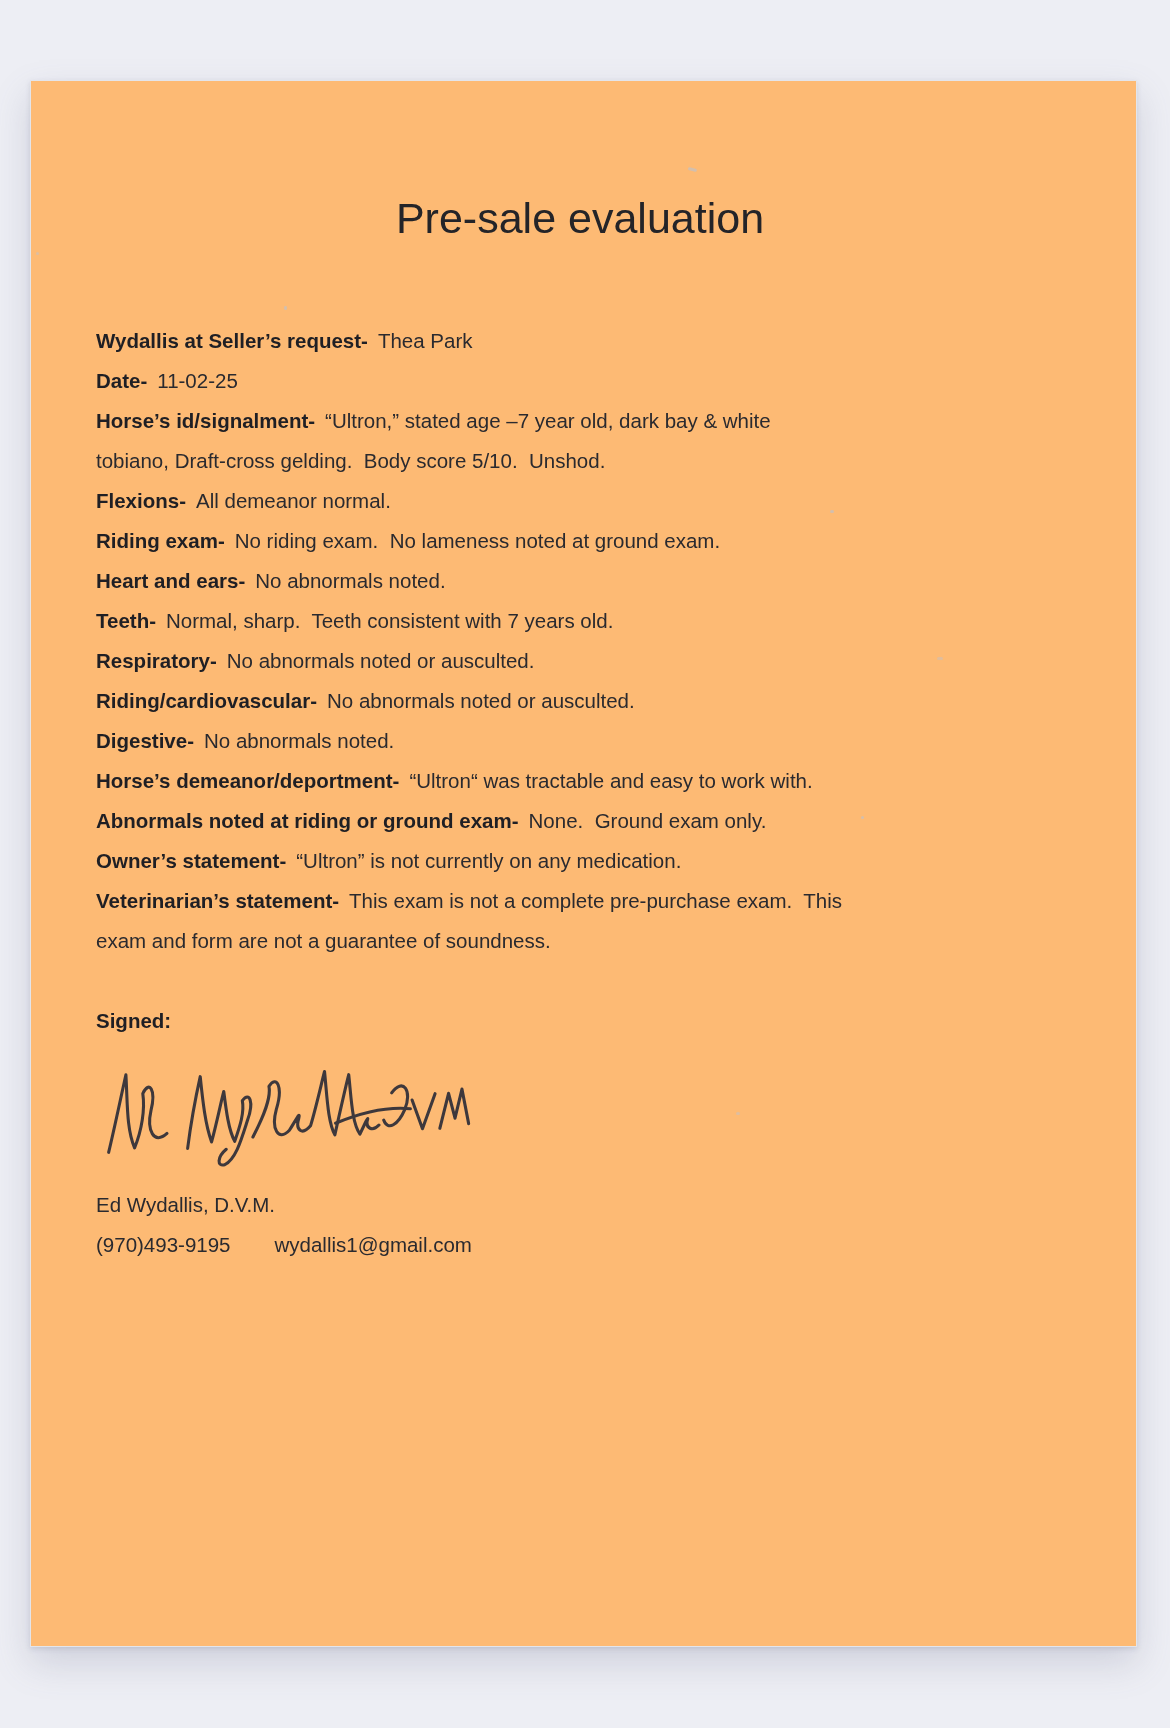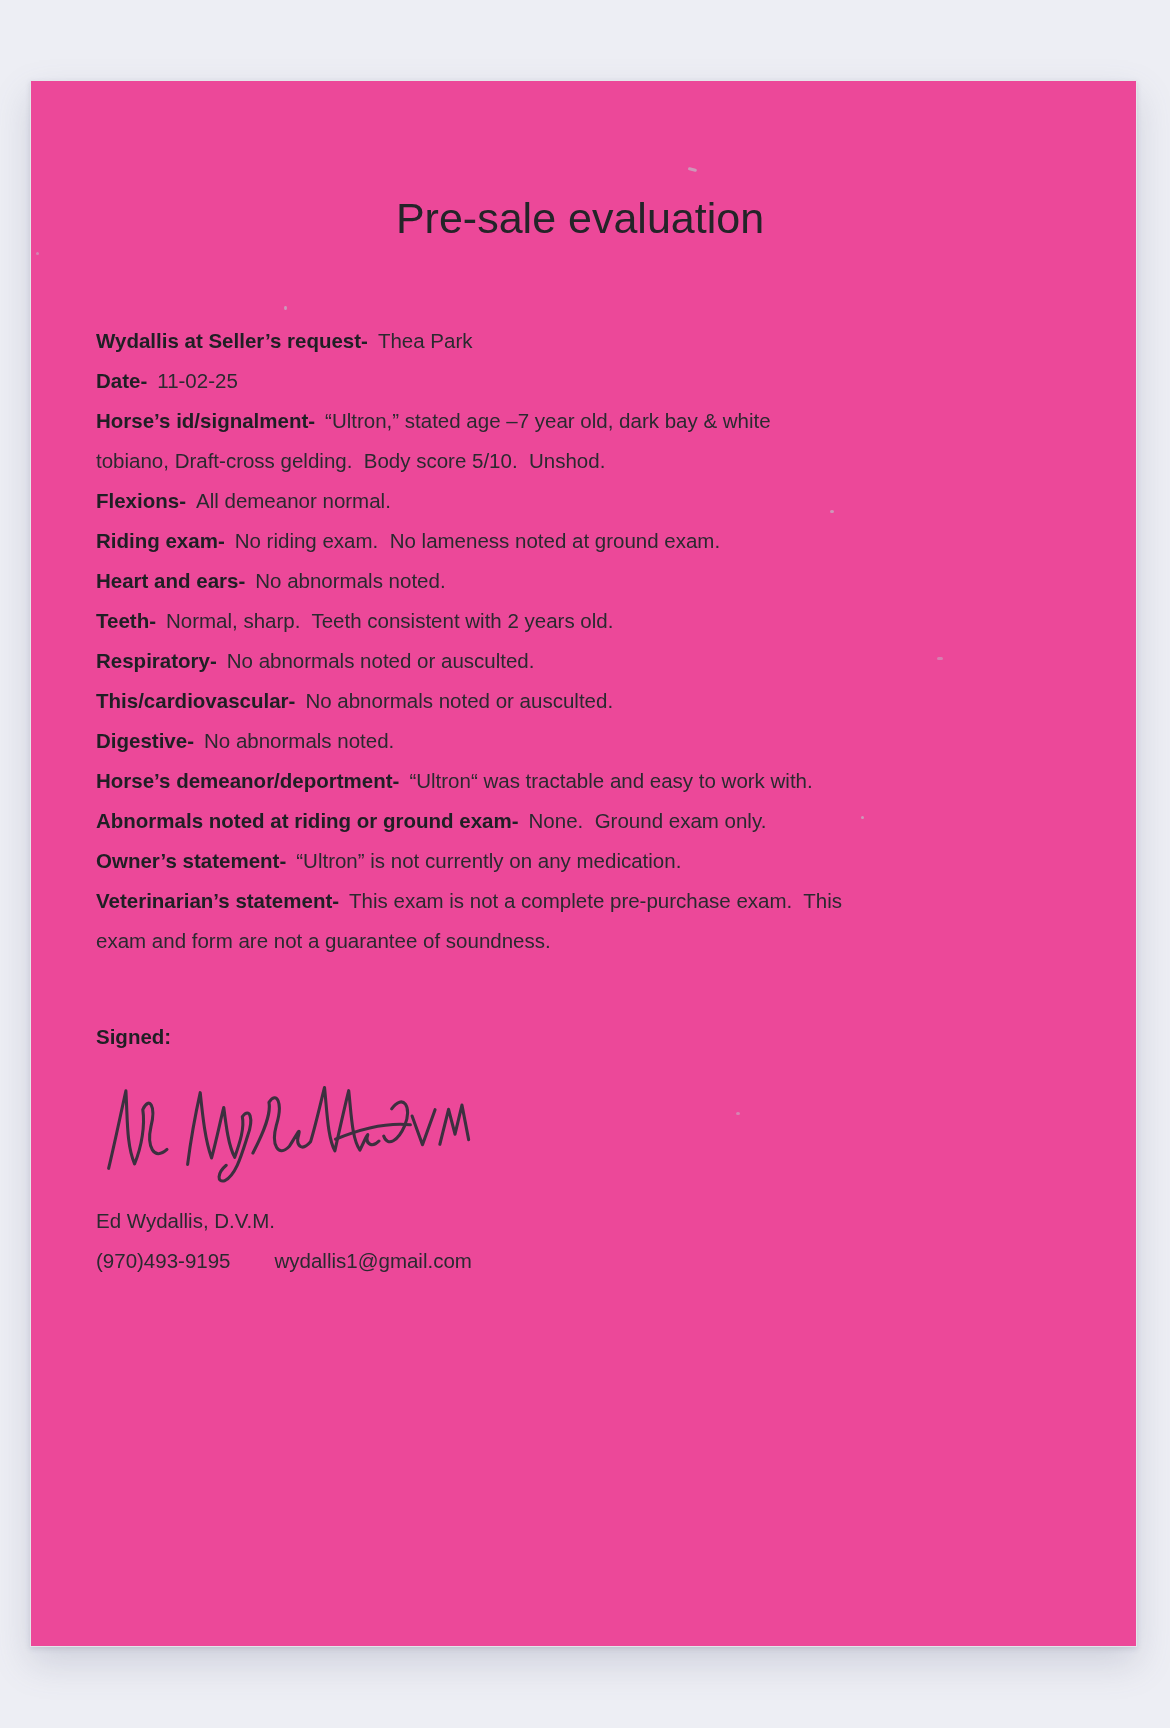--- a/index.html
+++ b/index.html
@@ -11,21 +11,21 @@
     font-family: "Liberation Sans", "DejaVu Sans", sans-serif;
     overflow: hidden;
     position: relative;
   }
   .sheet {
     position: absolute;
     left: 30px;
     top: 80px;
     width: 1107px;
     height: 1567px;
-    background: #ec4899;
+    background: #fdba74;
     border: 1px solid #e4e5ea;
     box-shadow: 0 2px 5px rgba(100,105,135,0.18), 0 16px 34px rgba(100,105,135,0.22);
     box-sizing: border-box;
   }
   .content {
     padding: 112px 72px 0 65px;
   }
   .doc-title {
     text-align: center;
     font-size: 43px;
@@ -40,21 +40,21 @@
     color: #2a2a2f;
     margin: 0;
     white-space: pre-wrap;
   }
   .field-label {
     font-weight: 700;
     color: #1f1f24;
     margin-right: 10px;
   }
   .signed-row {
-    margin-top: 56px;
+    margin-top: 40px;
   }
   .signature-wrap {
     margin: 14px 0 2px 2px;
   }
   .sig-svg {
     display: block;
     transform: rotate(-1.5deg);
   }
   .contact-block {
     font-size: 20.5px;
@@ -81,23 +81,23 @@
 
     <h1 class="doc-title">Pre-sale evaluation</h1>
 
     <p class="field"><span class="field-label">Wydallis at Seller’s request-</span><span class="field-value">Thea Park</span></p>
     <p class="field"><span class="field-label">Date-</span><span class="field-value">11-02-25</span></p>
     <p class="field"><span class="field-label">Horse’s id/signalment-</span><span class="field-value">“Ultron,” stated age –7 year old, dark bay &amp; white
 tobiano, Draft-cross gelding.  Body score 5/10.  Unshod.</span></p>
     <p class="field"><span class="field-label">Flexions-</span><span class="field-value">All demeanor normal.</span></p>
     <p class="field"><span class="field-label">Riding exam-</span><span class="field-value">No riding exam.  No lameness noted at ground exam.</span></p>
     <p class="field"><span class="field-label">Heart and ears-</span><span class="field-value">No abnormals noted.</span></p>
-    <p class="field"><span class="field-label">Teeth-</span><span class="field-value">Normal, sharp.  Teeth consistent with 2 years old.</span></p>
+    <p class="field"><span class="field-label">Teeth-</span><span class="field-value">Normal, sharp.  Teeth consistent with 7 years old.</span></p>
     <p class="field"><span class="field-label">Respiratory-</span><span class="field-value">No abnormals noted or ausculted.</span></p>
-    <p class="field"><span class="field-label">This/cardiovascular-</span><span class="field-value">No abnormals noted or ausculted.</span></p>
+    <p class="field"><span class="field-label">Riding/cardiovascular-</span><span class="field-value">No abnormals noted or ausculted.</span></p>
     <p class="field"><span class="field-label">Digestive-</span><span class="field-value">No abnormals noted.</span></p>
     <p class="field"><span class="field-label">Horse’s demeanor/deportment-</span><span class="field-value">“Ultron“ was tractable and easy to work with.</span></p>
     <p class="field"><span class="field-label">Abnormals noted at riding or ground exam-</span><span class="field-value">None.  Ground exam only.</span></p>
     <p class="field"><span class="field-label">Owner’s statement-</span><span class="field-value">“Ultron” is not currently on any medication.</span></p>
     <p class="field"><span class="field-label">Veterinarian’s statement-</span><span class="field-value">This exam is not a complete pre-purchase exam.  This
 exam and form are not a guarantee of soundness.</span></p>
 
     <p class="field signed-row"><span class="field-label">Signed:</span></p>
 
     <div class="signature-wrap" aria-label="handwritten signature">

